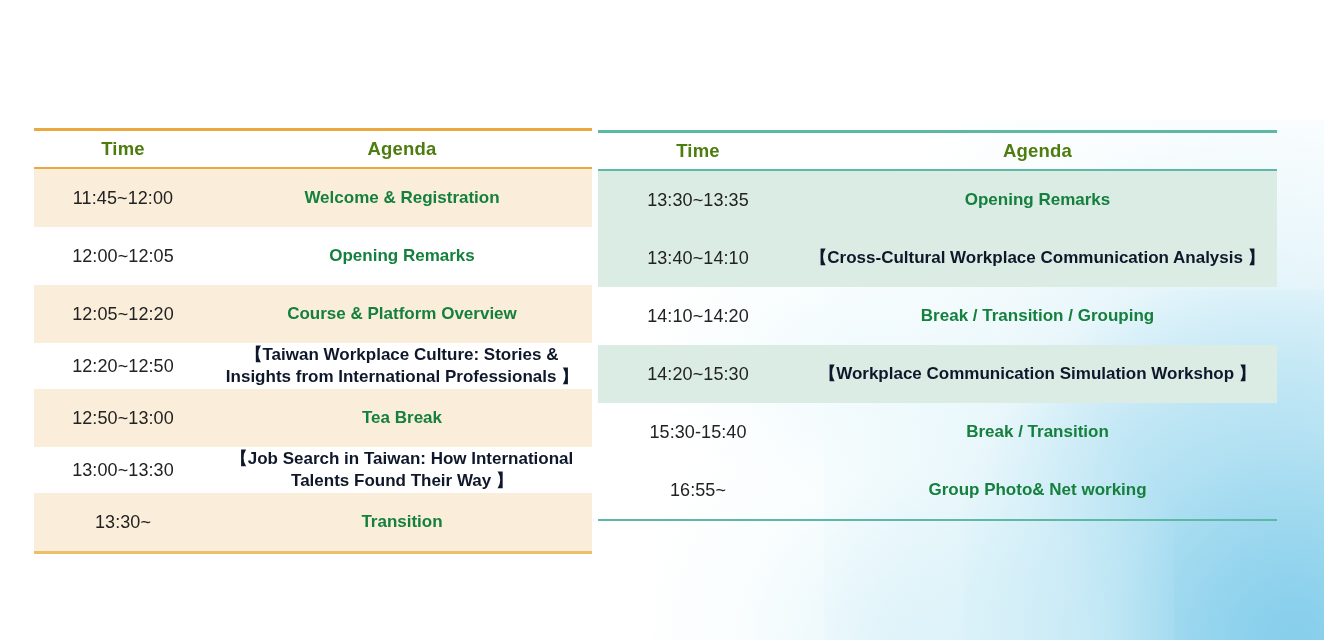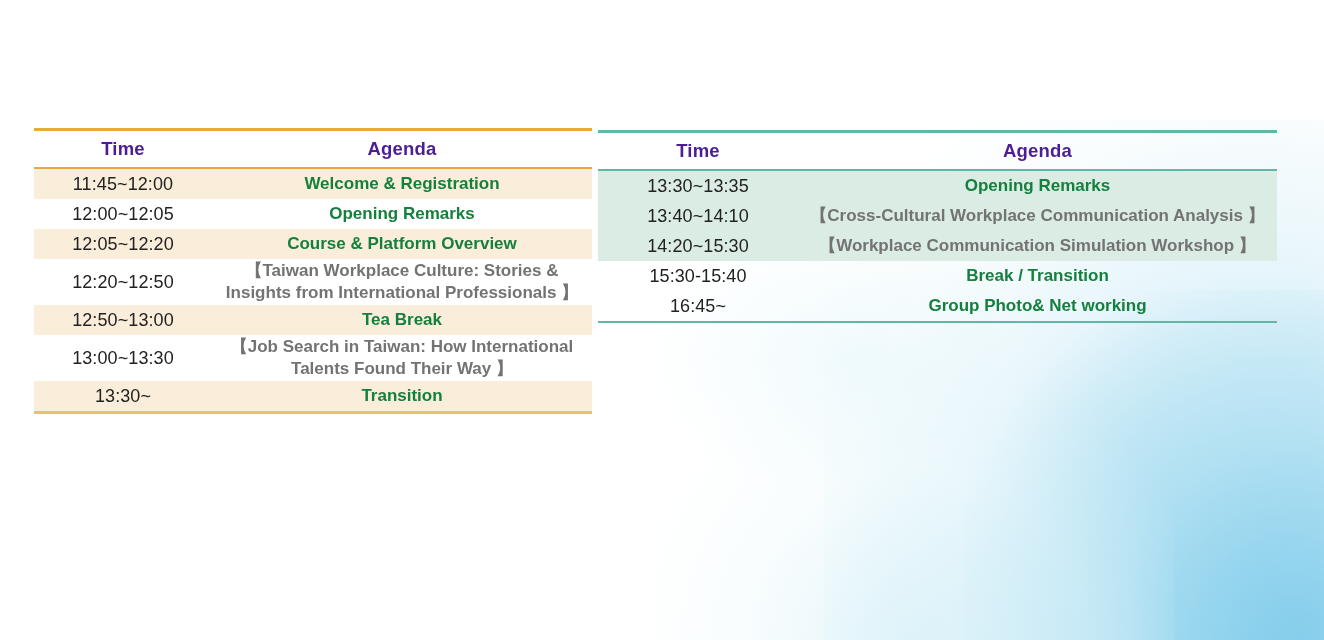--- a/index.html
+++ b/index.html
@@ -86,40 +86,40 @@
   }
   .tbl th, .tbl td {
     padding: 0;
     margin: 0;
     vertical-align: middle;
     text-align: center;
   }
   .hdr-cell {
     font-size: 18.5px;
     font-weight: bold;
-    color: #4c1d95;
+    color: #4d7c0f;
     letter-spacing: .2px;
     height: 36px;
     padding-bottom: 2px;
   }
   .time-cell {
     font-size: 18px;
     font-weight: normal;
     color: #222222;
     letter-spacing: .1px;
   }
   .agenda-cell {
     font-size: 17px;
     font-weight: bold;
     color: #15803d;
     line-height: 1.28;
     padding: 0 6px;
   }
   .agenda-cell.blue {
-    color: #737373;
+    color: #0f172a;
   }
 
   
   #table-morning {
     left: 34px;
     top: 128px;
     width: 558px;
   }
   #table-morning .rule-top {
     height: 2.5px;
@@ -160,21 +160,21 @@
   #table-afternoon .rule-bottom {
     height: 2px;
     background: #5EB8A6;
     width: 100%;
   }
   #table-afternoon tr.band td {
     background: #DBECE5;
   }
   #table-afternoon col.c-time { width: 200px; }
 
-  .row-1 { height: 30px; margin-left: 20px; }
+  .row-1 { height: 58px; margin-left: 20px; }
   .row-2 { height: 46px; }
 </style>
 </head>
 <body>
 
 <div id="bg-layer">
   <div class="wash-a"></div>
   <div class="wash-b"></div>
   <div class="wash-c"></div>
   <div class="wash-d"></div>
@@ -258,30 +258,34 @@
         </colgroup>
       <tbody id="afternoon-body">
           <tr class="band row-1">
             <td class="time-cell">13:30~13:35</td>
             <td class="agenda-cell">Opening Remarks</td>
           </tr>
           <tr class="band row-1">
             <td class="time-cell">13:40~14:10</td>
             <td class="agenda-cell blue">【Cross-Cultural Workplace Communication Analysis 】</td>
           </tr>
+          <tr class="row-1">
+            <td class="time-cell">14:10~14:20</td>
+            <td class="agenda-cell">Break / Transition / Grouping</td>
+          </tr>
           <tr class="band row-1">
             <td class="time-cell">14:20~15:30</td>
             <td class="agenda-cell blue">【Workplace Communication Simulation Workshop 】</td>
           </tr>
           <tr class="row-1">
             <td class="time-cell">15:30-15:40</td>
             <td class="agenda-cell">Break / Transition</td>
           </tr>
           <tr class="row-1">
-            <td class="time-cell">16:45~</td>
+            <td class="time-cell">16:55~</td>
             <td class="agenda-cell">Group Photo&amp; Net working</td>
           </tr>
         </tbody>
     </table>
     <div class="rule-bottom"></div>
   </div>
 
 </div>
 
 </body></html>

